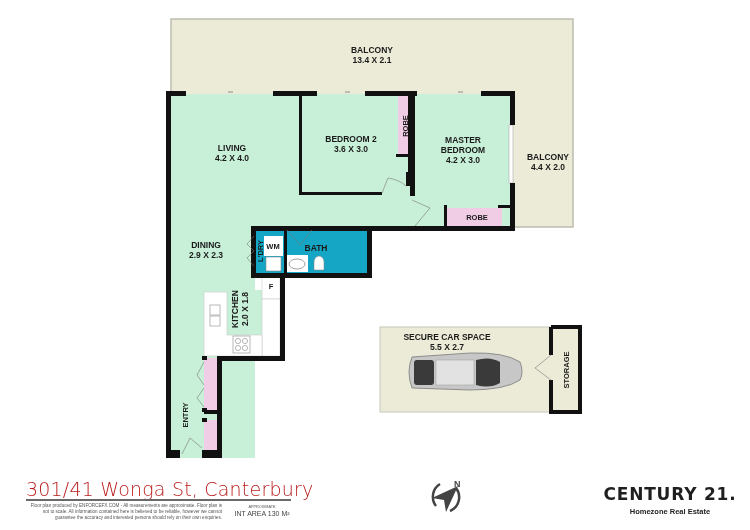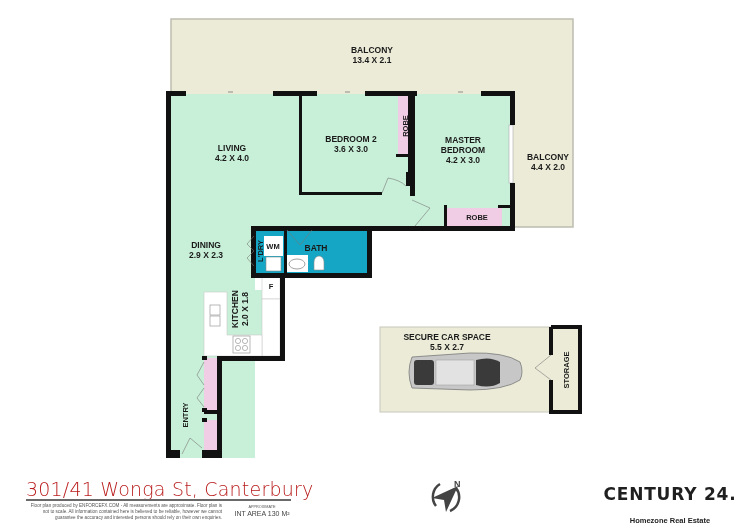--- a/index.html
+++ b/index.html
@@ -8,21 +8,21 @@
   .lbl { font-family:"Liberation Sans", sans-serif; font-weight:700; font-size:8.5px; fill:#1a1a1a; text-anchor:middle; }
   .lbl-sm { font-family:"Liberation Sans", sans-serif; font-weight:700; font-size:7.5px; fill:#1a1a1a; text-anchor:middle; }
   .address { position:absolute; left:26px; top:478px; font-size:19px; color:#b91c1c; letter-spacing:0.2px; font-family:"DejaVu Sans", sans-serif; font-weight:300; }
   .address-rule { position:absolute; left:26px; top:499px; width:265px; height:1.5px; background:#6a6a6a; }
   .disclaimer { position:absolute; left:26px; top:503px; width:196px; font-size:4.6px; line-height:6px; color:#555; text-align:right; }
   .area-caption { position:absolute; left:232px; top:505px; width:60px; text-align:center; font-size:3.8px; color:#555; }
   .area-value { position:absolute; left:232px; top:510px; width:60px; text-align:center; font-size:7px; color:#444; }
   .compass { position:absolute; left:428px; top:476px; width:40px; height:40px; }
   .brand { position:absolute; left:600px; top:484px; width:140px; text-align:center; }
   .brand-name { font-family:"DejaVu Sans", sans-serif; font-weight:700; font-size:17px; color:#1f1f1f; letter-spacing:0.8px; display:block; }
-  .brand-sub { font-family:"Liberation Sans", sans-serif; font-weight:700; font-size:7.5px; color:#222; display:block; margin-top:12px; }
+  .brand-sub { font-family:"Liberation Sans", sans-serif; font-weight:700; font-size:7.5px; color:#222; display:block; margin-top:3px; }
 </style>
 </head>
 <body>
 
 <svg id="plan" viewBox="0 0 750 530">
 
   <rect x="171" y="19" width="402" height="208" fill="#ecebd7" stroke="#bdbdb0" stroke-width="1.5"></rect>
 
   <g fill="#c8f0d8">
     <rect x="170" y="94" width="340" height="134"></rect>
@@ -181,15 +181,15 @@
 <div class="area-value">INT AREA 130 M²</div>
 
 <svg class="compass" viewBox="0 0 40 40">
   <path d="M12,8 A15,15 0 0 0 8,30" fill="none" stroke="#444" stroke-width="2.5"></path>
   <path d="M28,12 A15,15 0 0 1 22,35" fill="none" stroke="#444" stroke-width="2.5"></path>
   <polygon points="4,22 30,10 18,36 16,24" fill="#444"></polygon>
   <text x="26" y="11" font-size="9" font-family="Liberation Sans, sans-serif" font-weight="700" fill="#444">N</text>
 </svg>
 
 <div class="brand">
-  <span class="brand-name">CENTURY 24.</span>
+  <span class="brand-name">CENTURY 21.</span>
   <span class="brand-sub">Homezone Real Estate</span>
 </div>
 
 </body></html>

